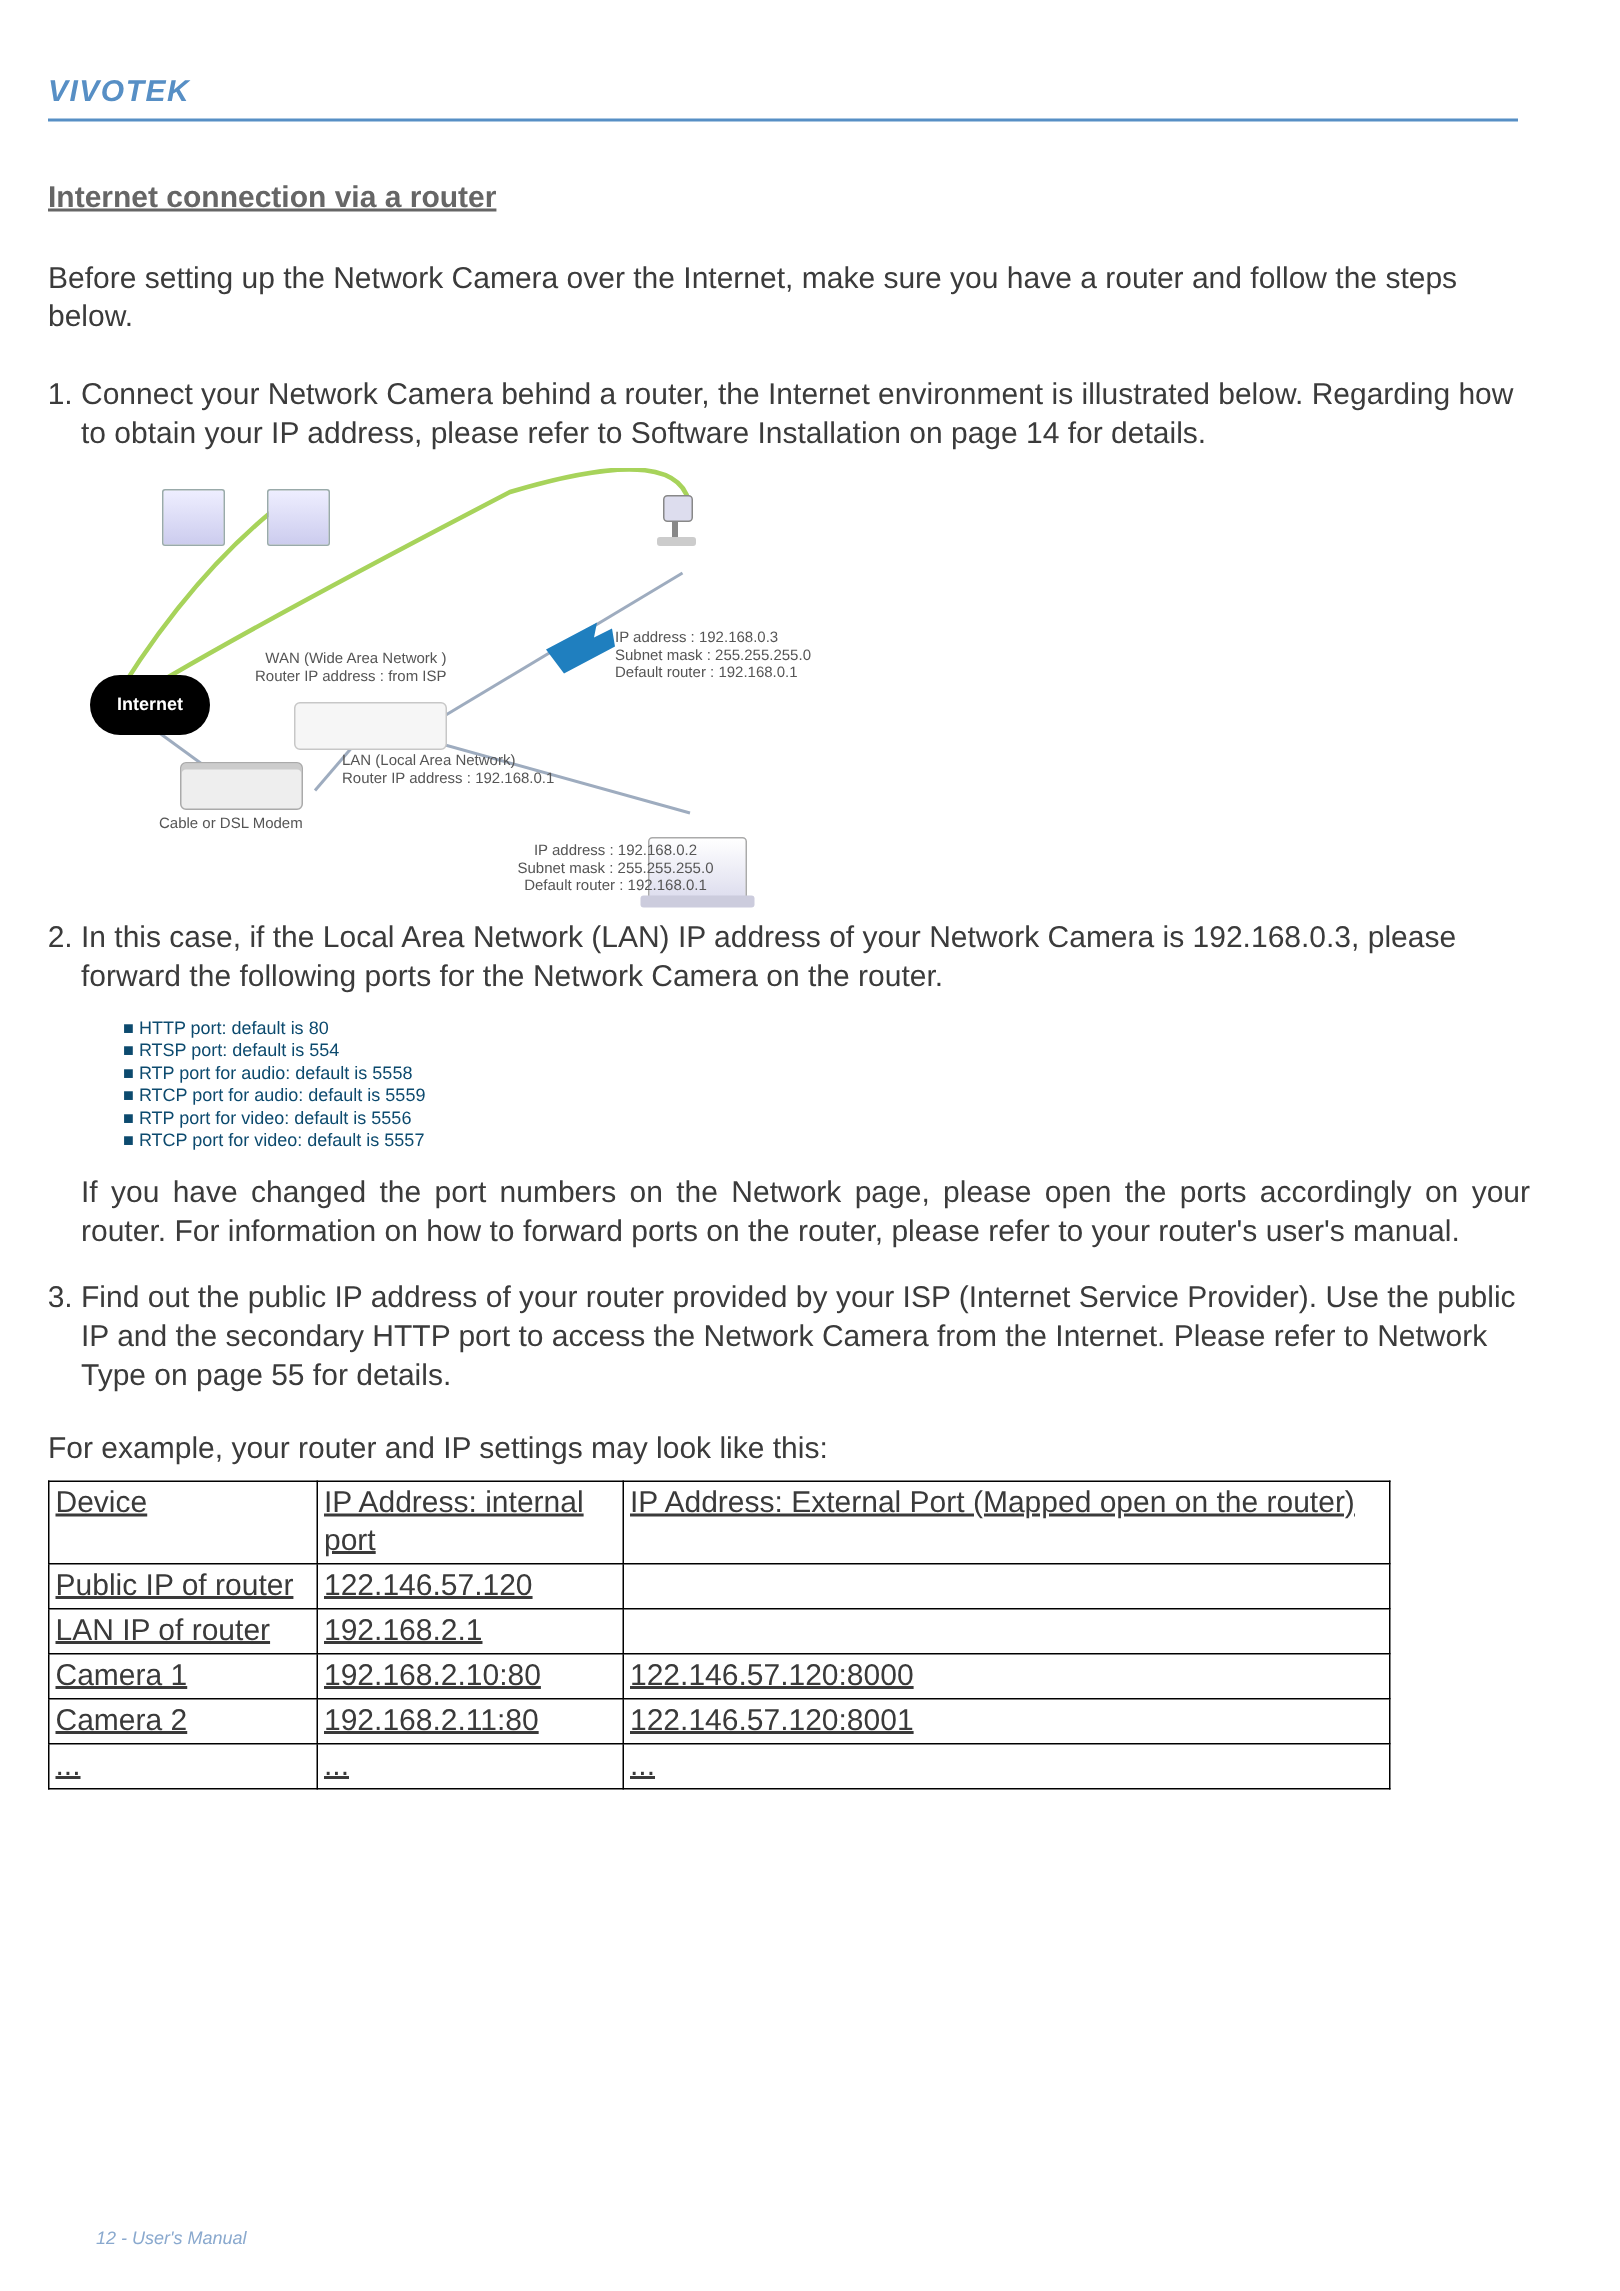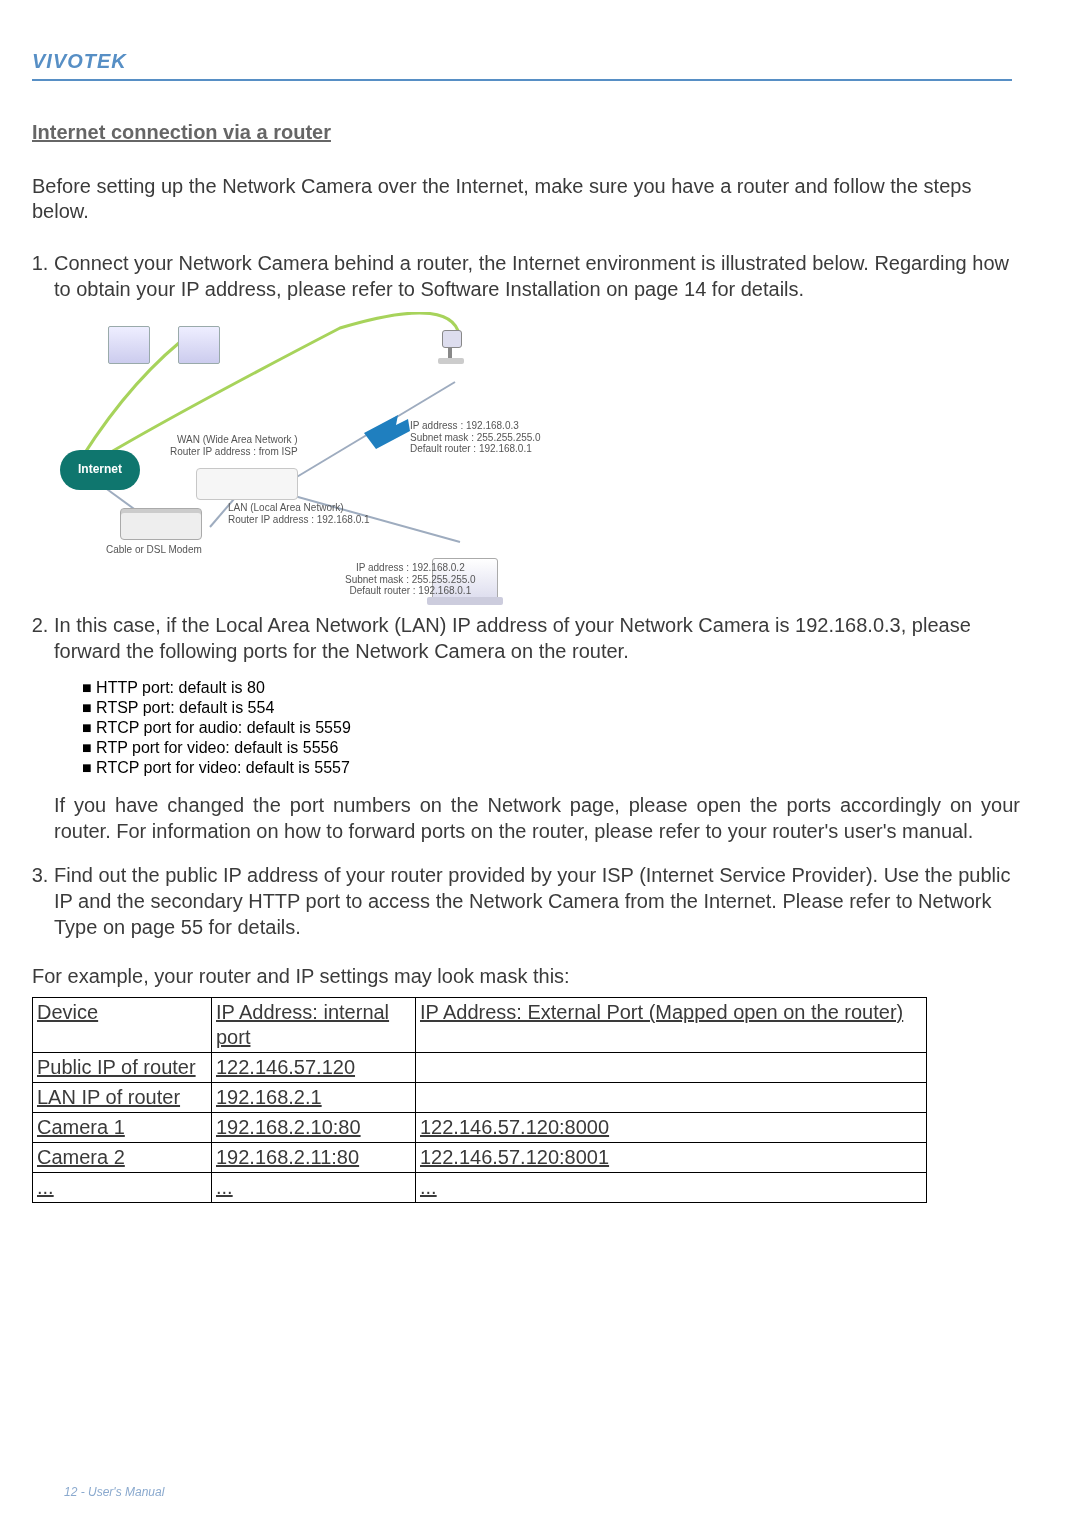--- a/index.html
+++ b/index.html
@@ -55,23 +55,23 @@
     line-height: 1.3;
     margin-bottom: 10px;
     color: #3b3b3b;
   }
   .bullets {
     list-style: none;
     padding-left: 28px;
     margin: 14px 0 14px 0;
   }
   .bullets li {
-    font-size: 16px;
+    font-size: 12px;
     line-height: 1.25;
-    color: #000000;
+    color: #0c4a6e;
   }
   .bullets li::before {
     content: "■ ";
   }
   .justify {
     text-align: justify;
   }
   
   .diagram {
     width: 560px;
@@ -85,21 +85,21 @@
   .pc-icon {
     width: 40px; height: 36px; border: 1px solid #9aa; background: linear-gradient(#eef,#cce); border-radius: 2px;
   }
   .camera {
     width: 44px; height: 34px; position: relative;
   }
   .camera .head { width: 18px; height: 16px; background: #dde; border:1px solid #888; border-radius: 3px; position:absolute; top:0; left:14px;}
   .camera .stem { width: 4px; height: 12px; background:#888; position:absolute; top:18px; left:20px;}
   .camera .base { width: 26px; height:6px; background:#ccc; position:absolute; top:28px; left:10px; border-radius:2px;}
   .cloud {
-    width: 80px; height: 40px; background:#0f766e; border-radius: 40px; color:#fff; font-weight:bold; font-size:12px; display:flex; align-items:center; justify-content:center;
+    width: 80px; height: 40px; background:#000000; border-radius: 40px; color:#fff; font-weight:bold; font-size:12px; display:flex; align-items:center; justify-content:center;
   }
   .modem {
     width: 80px; height: 30px; background:#eee; border:1px solid #aaa; border-radius:4px; box-shadow: inset 0 4px 0 #ccc;
   }
   .router {
     width: 100px; height: 30px; background:#f6f6f6; border:1px solid #c7c7c7; border-radius:4px;
   }
   .laptop {
     width: 64px; height: 40px; border:1px solid #aaa; background: linear-gradient(#fff,#dde); border-radius:3px; position:relative;
   }
@@ -192,33 +192,34 @@
 Subnet mask : 255.255.255.0
 Default router : 192.168.0.1</div>
       </div>
     </li>
 
     <li>
       <span>In this case, if the Local Area Network (LAN) IP address of your Network Camera is 192.168.0.3, please forward the following ports for the Network Camera on the router.</span>
       <ul class="bullets">
         <li>HTTP port: default is 80</li>
         <li>RTSP port: default is 554</li>
+        <li>RTP port for audio: default is 5558</li>
         <li>RTCP port for audio: default is 5559</li>
         <li>RTP port for video: default is 5556</li>
         <li>RTCP port for video: default is 5557</li>
       </ul>
       <div class="justify" style="font-size:20px; line-height:1.3;">If you have changed the port numbers on the Network page, please open the ports accordingly on your router. For information on how to forward ports on the router, please refer to your router's user's manual.</div>
     </li>
 
     <li style="margin-top:18px;">
       <span>Find out the public IP address of your router provided by your ISP (Internet Service Provider). Use the public IP and the secondary HTTP port to access the Network Camera from the Internet. Please refer to Network Type on page 55 for details.</span>
     </li>
   </ol>
 
-  <p class="para" style="margin-top:24px; margin-bottom:0;">For example, your router and IP settings may look mask this:</p>
+  <p class="para" style="margin-top:24px; margin-bottom:0;">For example, your router and IP settings may look like this:</p>
 
   <table class="iptable">
     <tbody>
         <tr>
       <th class="col1">Device</th>
       <th class="col2">IP Address: internal port</th>
       <th>IP Address: External Port (Mapped open on the router)</th>
     </tr>
     <tr>
       <td>Public IP of router</td>

